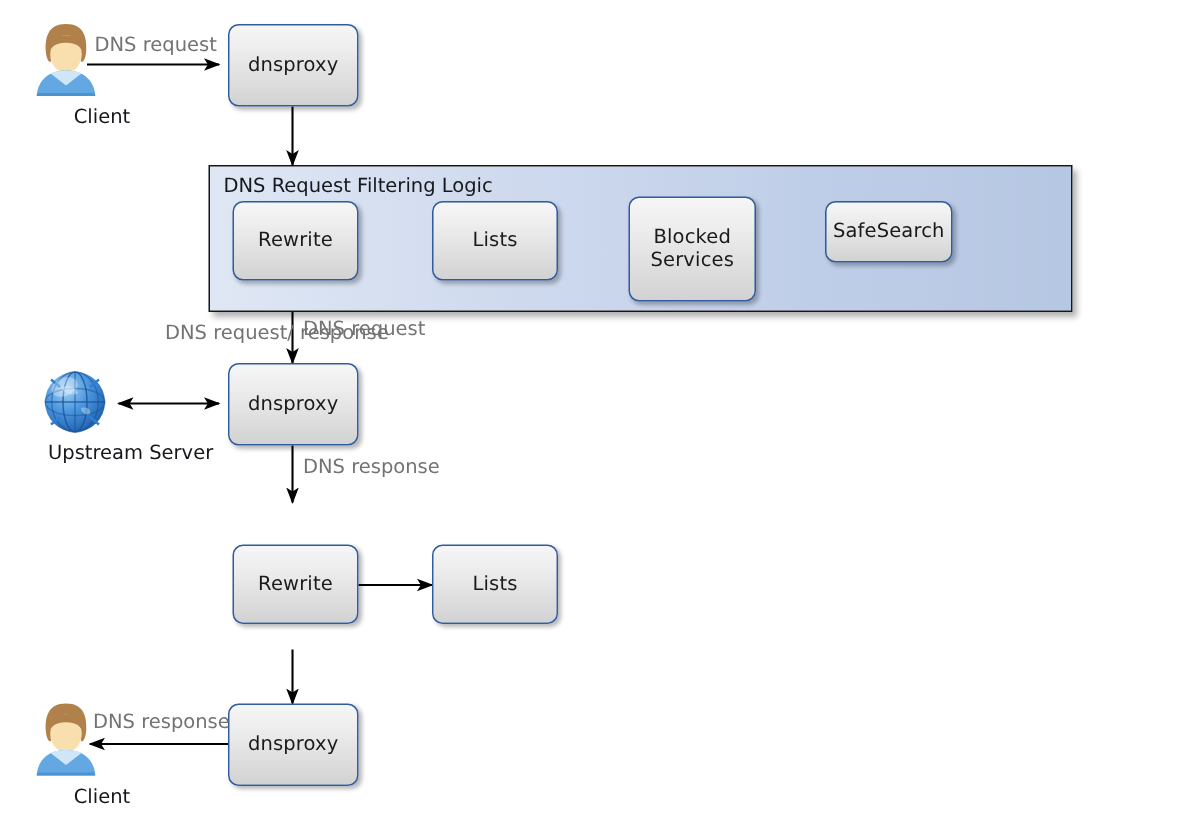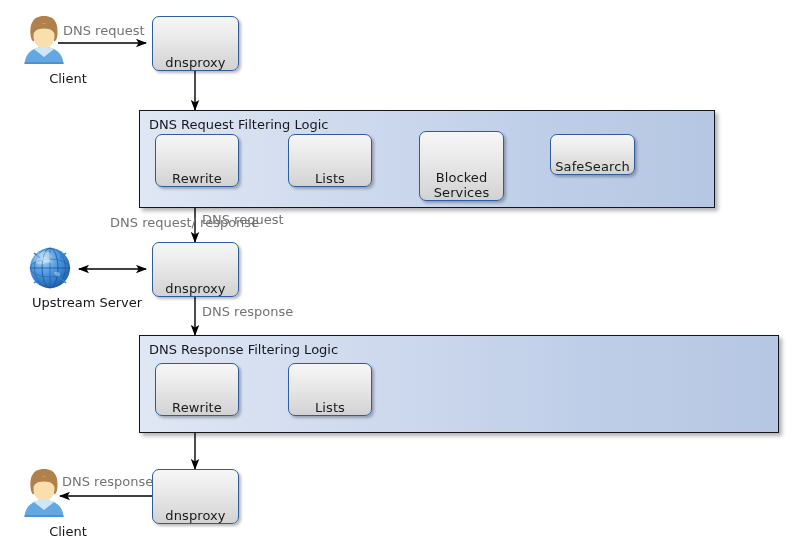--- a/index.html
+++ b/index.html
@@ -27,21 +27,21 @@
   }
   
   .node {
     position: absolute;
     box-sizing: border-box;
     border: 1.4px solid #2f5c9e;
     border-radius: 7px;
     background: linear-gradient(to bottom, #f6f6f6 0%, #ededed 30%, #dcdcdc 75%, #d2d2d2 100%);
     box-shadow: 2px 2px 3px rgba(0,0,0,0.28);
     display: flex;
-    align-items: flex-end;
+    align-items: center;
     justify-content: center;
     text-align: center;
     color: #1a1a1a;
     font-size: 13px;
     line-height: 15px;
     letter-spacing: 0.1px;
   }
   .node span { display: block; }
   .node .l2 { display: block; }
   
@@ -213,23 +213,20 @@
     <span>request/</span>
     <span>response</span>
   </div>
 
   <div class="node" style="left:152px; top:242px; width:87px; height:55px;">
     <span>dnsproxy</span>
   </div>
 
   <div class="edge-label" style="left:202px; top:304px;">DNS response</div>
 
-  <div class="panel" style="left:139px; top:335px; width:640px; height:98px;">
-    <div class="panel-title">DNS Response Filtering Logic</div>
-  </div>
 
   <div class="node" style="left:155px; top:363px; width:84px; height:53px;">
     <span>
       <span>Rewrite</span>
     </span>
   </div>
 
   <div class="node" style="left:288px; top:363px; width:84px; height:53px;">
     <span>
       <span>Lists</span>

